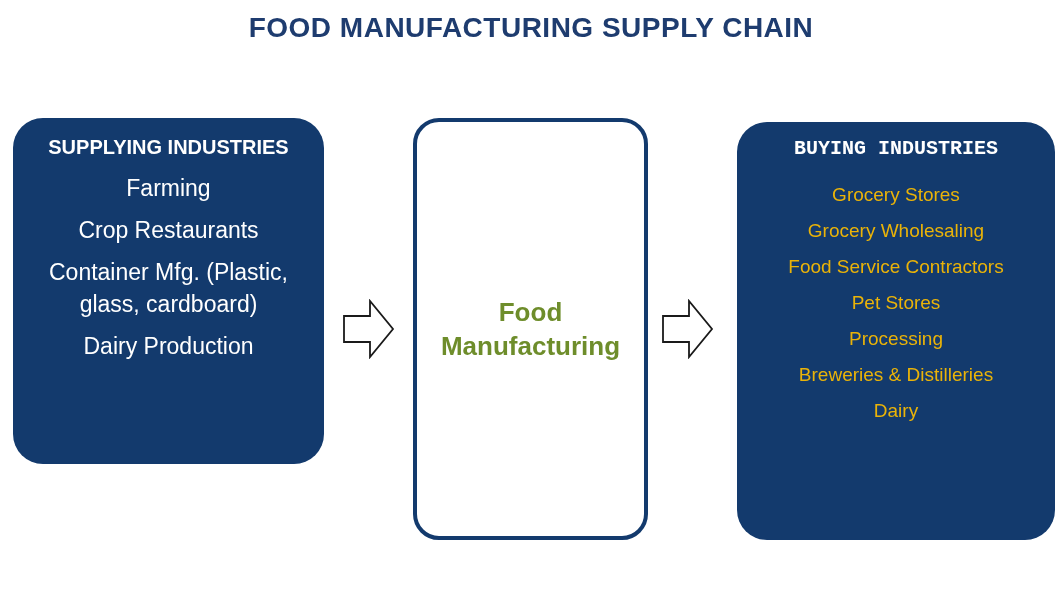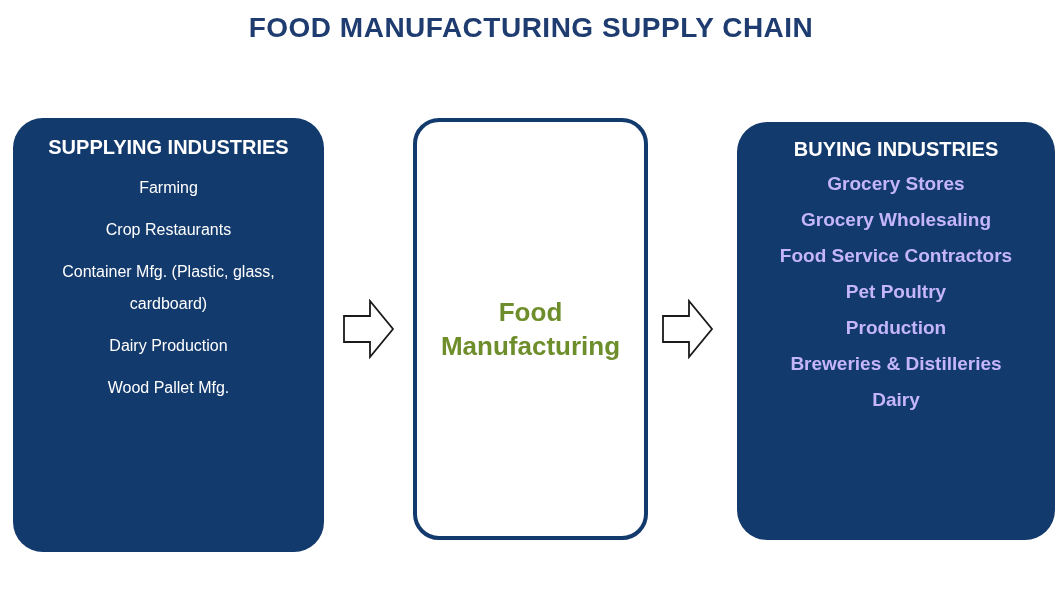--- a/index.html
+++ b/index.html
@@ -27,48 +27,47 @@
     color:var(--title_navy);
   }
   .box{
     position:absolute;
     border-radius:30px;
     background:var(--navy);
     color:#FFFFFF;
     text-align:center;
   }
   .box-left{
-    left:13px;top:118px;width:311px;height:434px;
+    left:13px;top:118px;width:311px;height:346px;
     padding-top:14px;
   }
   .box-right{
     left:737px;top:122px;width:318px;height:418px;
     padding-top:12px;
   }
   .box-header{
     font-size:20px;
     font-weight:bold;
     line-height:30px;
     color:#FFFFFF;
   }
   .box-left .box-header{margin-bottom:6px;}
-  .box-right .box-header{margin-bottom:2px;}
+  .box-right .box-header{margin-bottom:13px;font-family:Liberation Mono, monospace;}
   .box-left .item{
-    font-size:16px;
+    font-size:23px;
     line-height:32px;
     margin-top:10px;
     padding:0 14px;
     color:#FFFFFF;
   }
   .box-right .item{
     font-size:19px;
     line-height:36px;
     padding:0 12px;
-    color:#c4b5fd;
-    font-weight:bold;
+    color:#eab308;
   }
   .box-center{
     position:absolute;
     left:413px;top:118px;width:235px;height:422px;
     background:#FFFFFF;
     border:4px solid var(--navy);
     border-radius:26px;
     display:flex;
     align-items:center;
     justify-content:center;
@@ -99,21 +98,20 @@
 
 <div class="title">FOOD MANUFACTURING SUPPLY CHAIN</div>
 
 <div class="box box-left">
   <div class="box-header">SUPPLYING INDUSTRIES</div>
   <div class="item-list">
       <div class="item">Farming</div>
       <div class="item">Crop Restaurants</div>
       <div class="item">Container Mfg. (Plastic, glass, cardboard)</div>
       <div class="item">Dairy Production</div>
-      <div class="item">Wood Pallet Mfg.</div>
     </div>
 </div>
 
 <svg class="arrow arrow-left" viewBox="0 0 52 60">
   <polygon points="1,17 27,17 27,2 50,30 27,58 27,43 1,43"></polygon>
 </svg>
 
 <div class="box-center">
   <div class="center-label">Food Manufacturing</div>
 </div>
@@ -121,18 +119,18 @@
 <svg class="arrow arrow-right" viewBox="0 0 52 60">
   <polygon points="1,17 27,17 27,2 50,30 27,58 27,43 1,43"></polygon>
 </svg>
 
 <div class="box box-right">
   <div class="box-header">BUYING INDUSTRIES</div>
   <div class="item-list">
       <div class="item">Grocery Stores</div>
       <div class="item">Grocery Wholesaling</div>
       <div class="item">Food Service Contractors</div>
-      <div class="item">Pet Poultry</div>
-      <div class="item">Production</div>
+      <div class="item">Pet Stores</div>
+      <div class="item">Processing</div>
       <div class="item">Breweries &amp; Distilleries</div>
       <div class="item">Dairy</div>
     </div>
 </div>
 
 </body></html>

